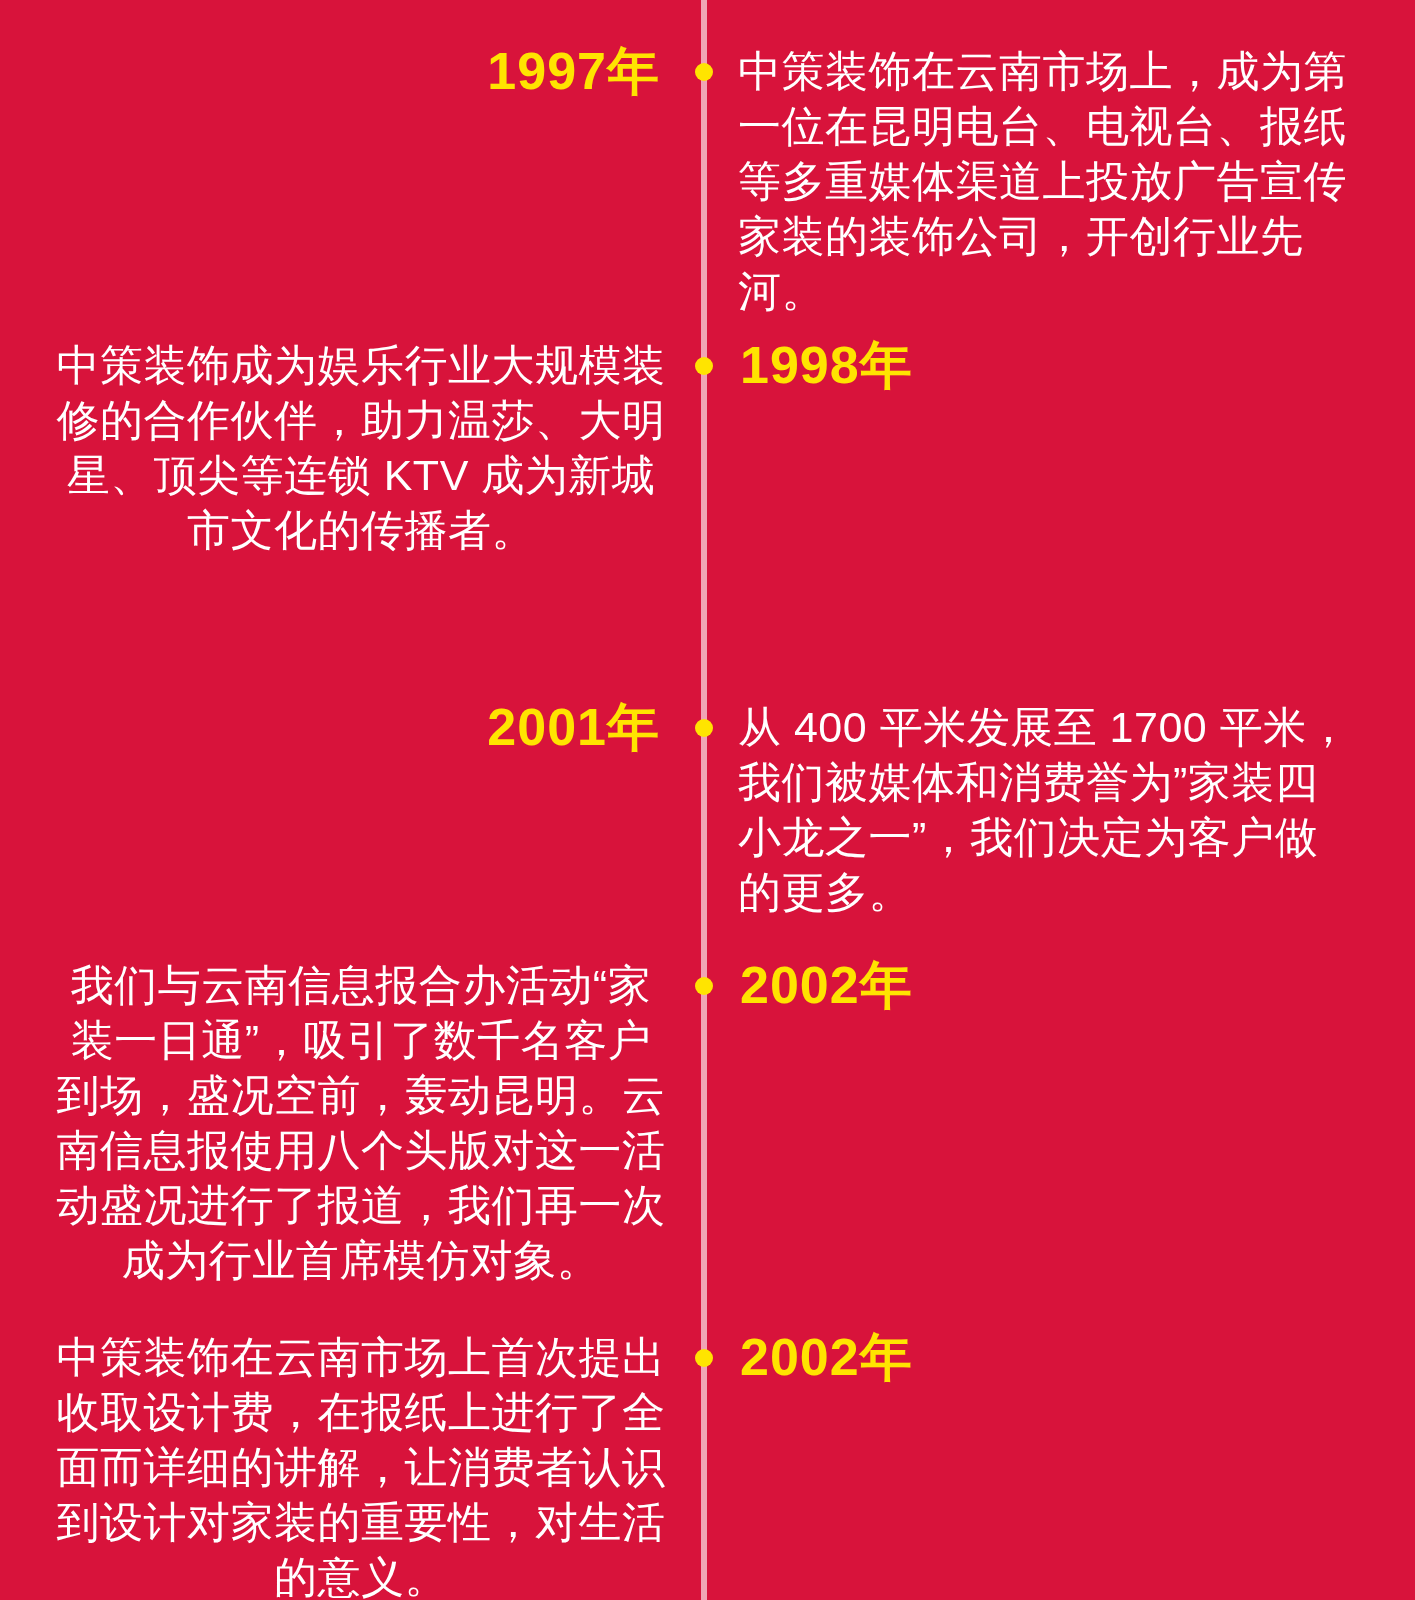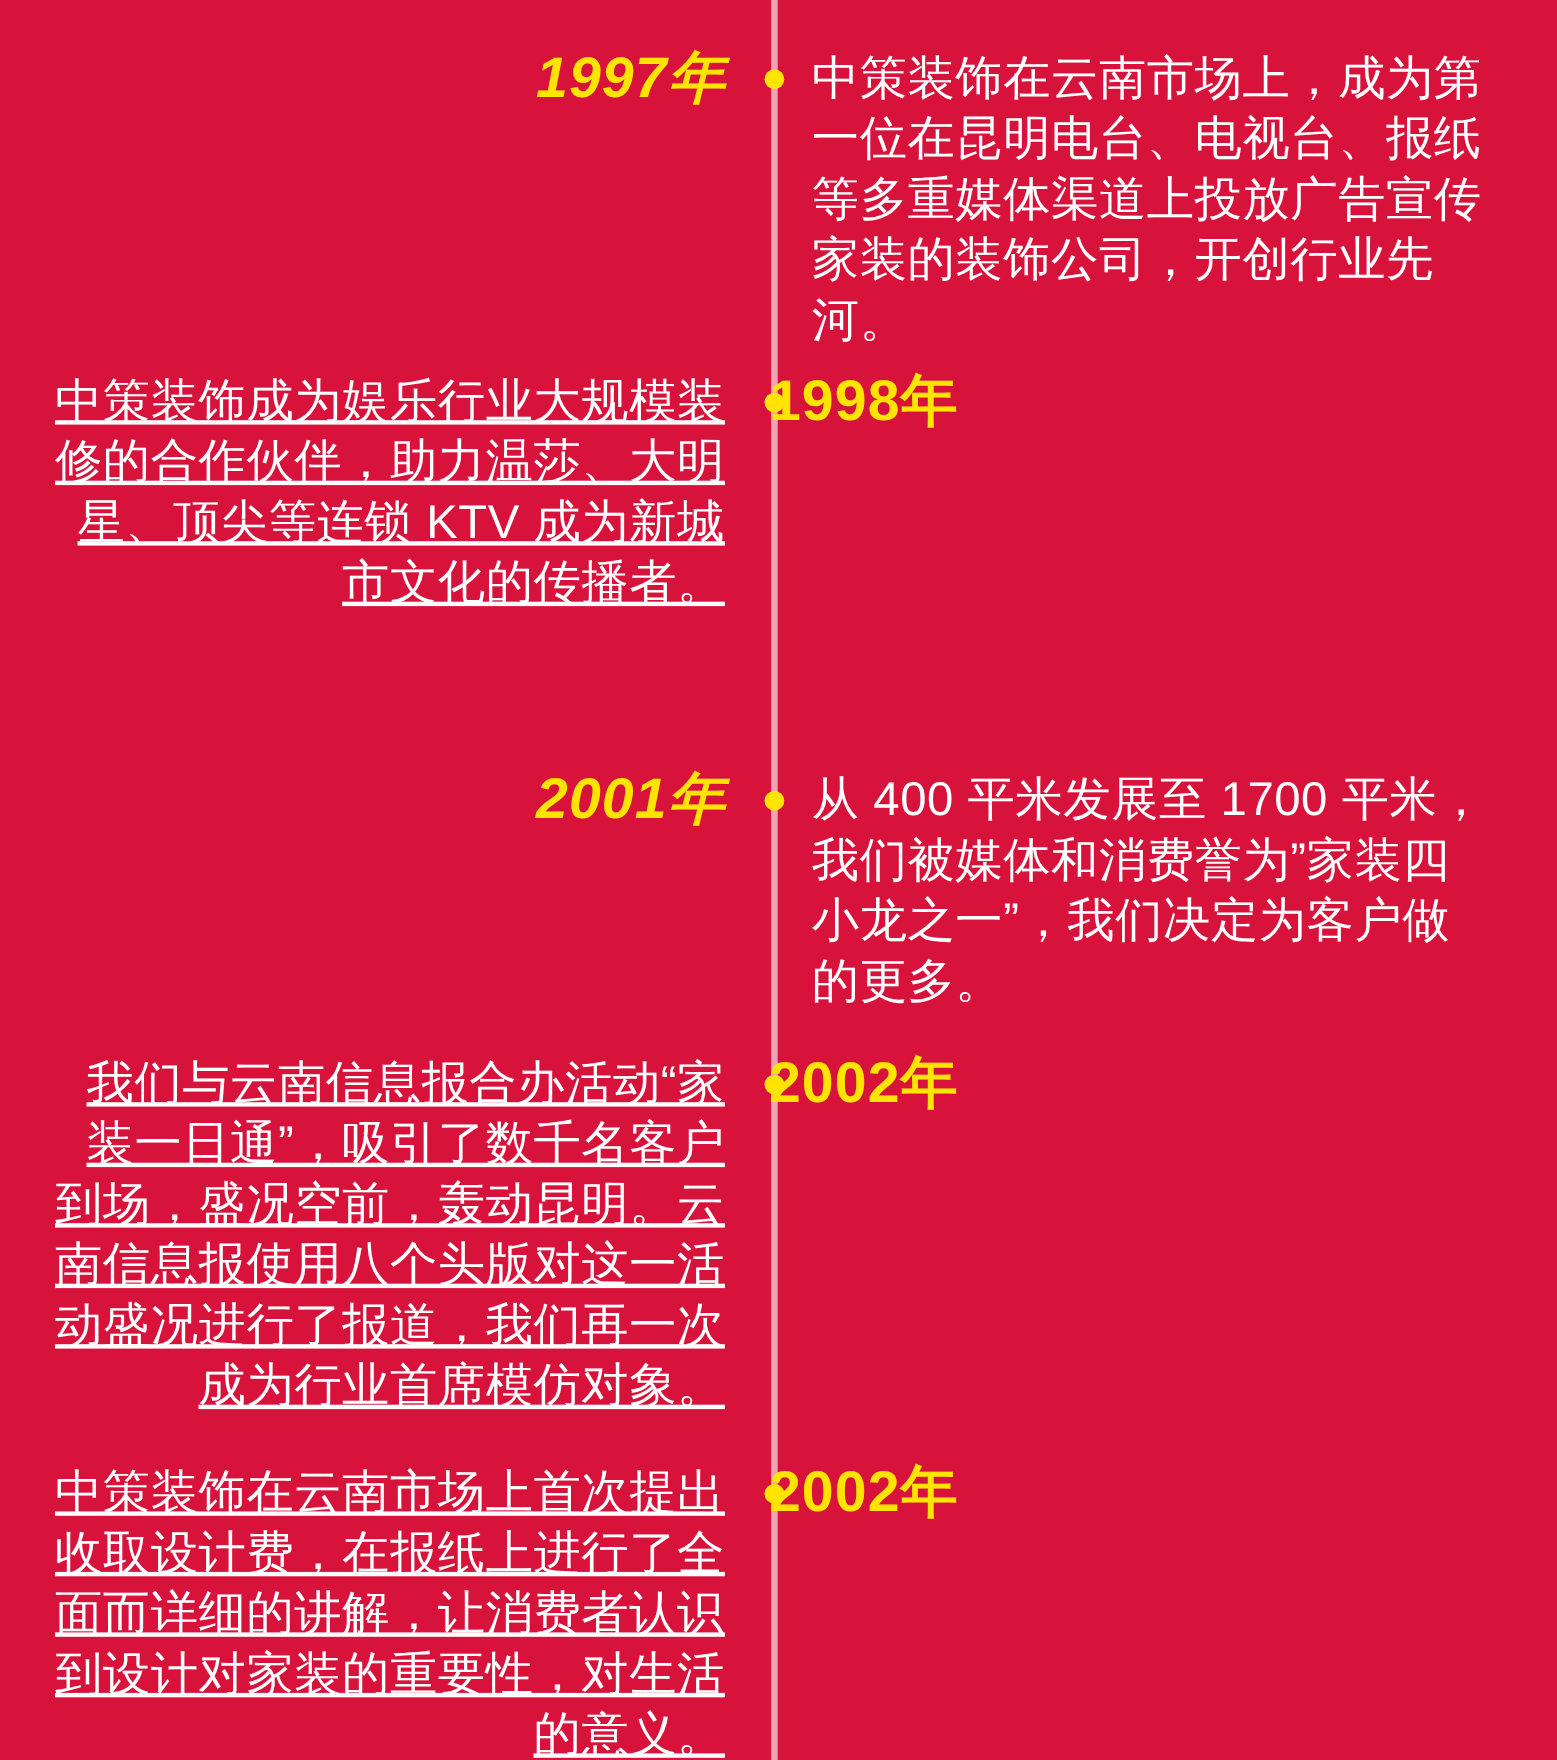--- a/index.html
+++ b/index.html
@@ -51,44 +51,42 @@
     font-size: 52px;
     font-weight: bold;
     line-height: 55px;
     color: #FFE400;
     letter-spacing: 1px;
     white-space: nowrap;
   }
   .year-left {           
     right: 755px;
     text-align: left;
-    font-style: italic;
   }
   .year-right {          
-    left: 699px;
+    left: 740px;
     text-align: left;
   }
   .entry-text {
     position: absolute;
     top: 0;
     width: 630px;
     font-size: 43px;
     line-height: 55px;
     color: #FFFFFF;
     white-space: pre-line;
     letter-spacing: 0.5px;
   }
   .text-right {          
     left: 738px;
     text-align: left;
   }
   .text-left {           
-    right: 756px;
-    text-align: right;
-    text-decoration: underline;
+    right: 739px;
+    text-align: center;
   }
 </style>
 </head>
 <body>
 
 <div class="canvas">
 
   <div class="vline"></div>
 
   <div class="entry entry-1">

